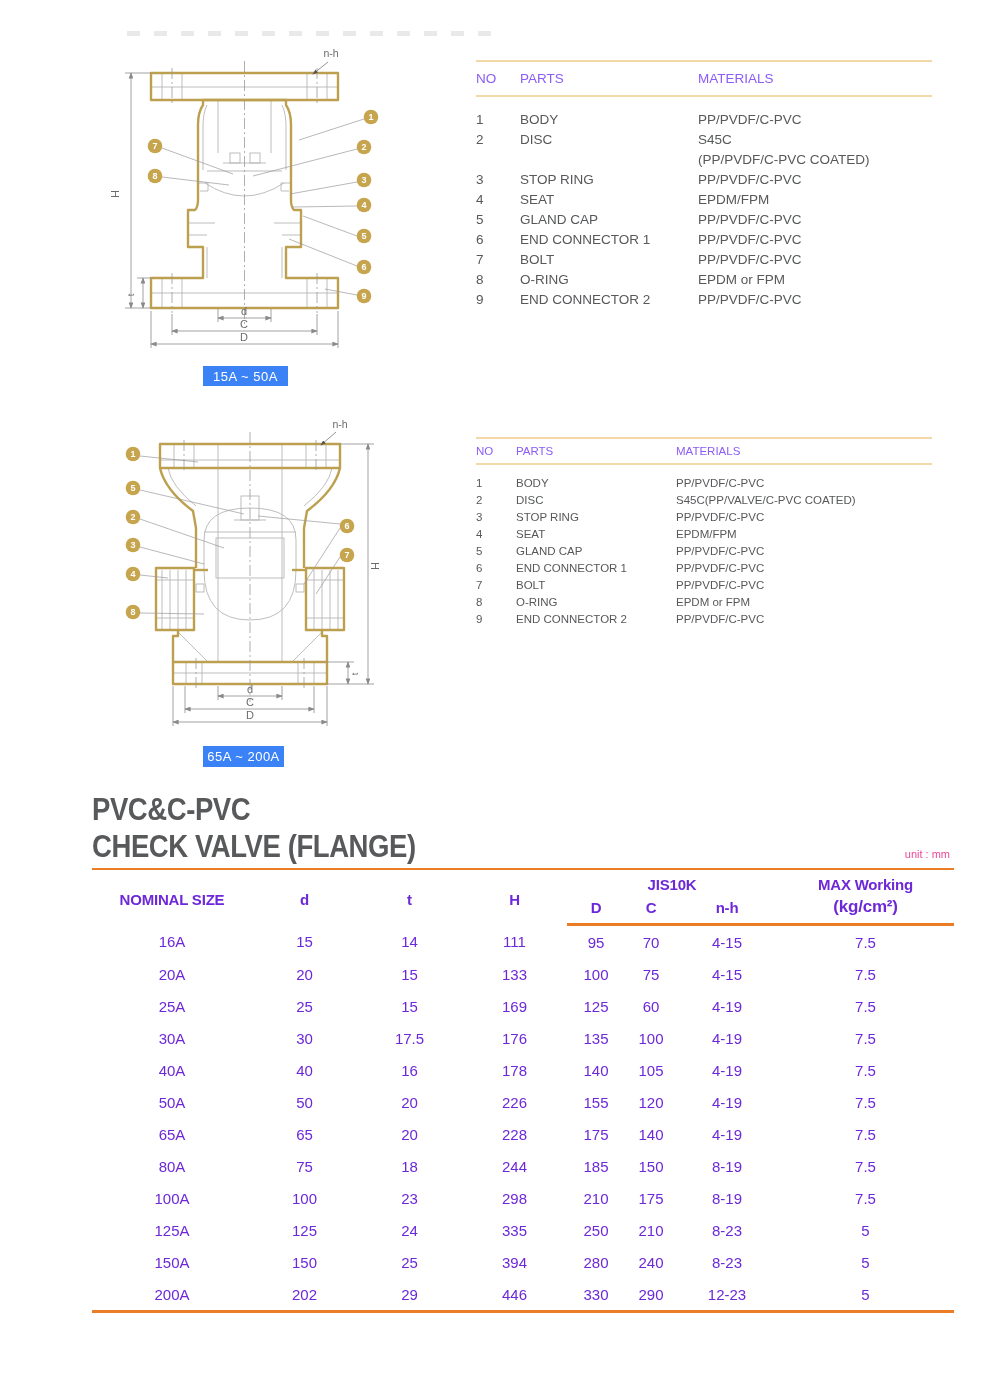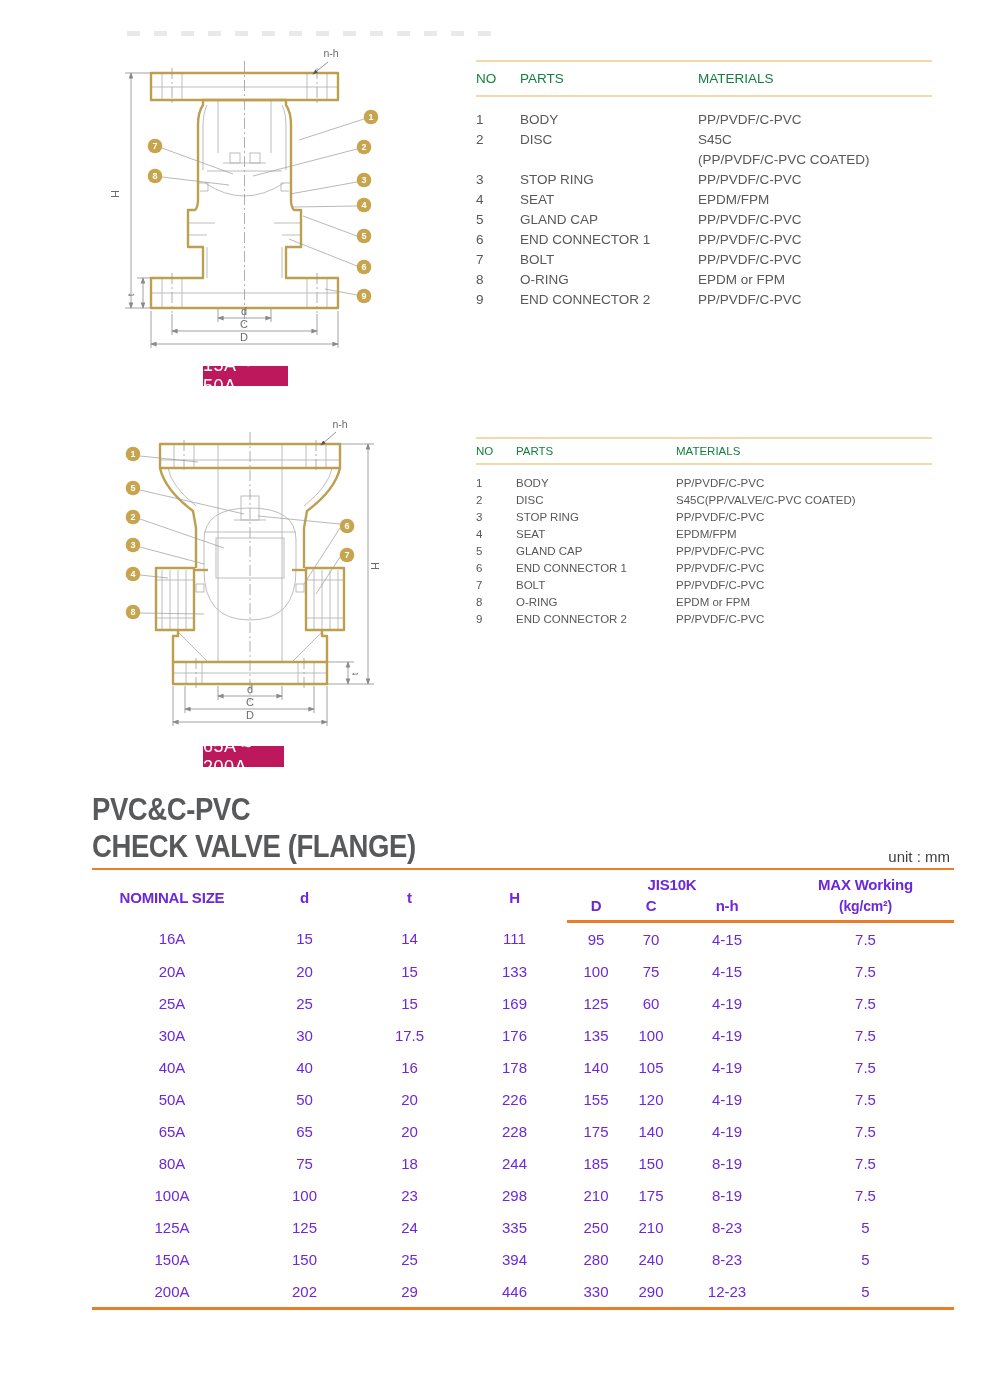--- a/index.html
+++ b/index.html
@@ -6,50 +6,50 @@
   body{font-family:"Liberation Sans", sans-serif;}
   .page{position:relative;width:992px;height:1380px;background:#fff;overflow:hidden;}
 
   
   .artifact{position:absolute;left:127px;top:31px;width:365px;height:5px;opacity:.55;
     background:repeating-linear-gradient(90deg,#d7d7d7 0 13px,transparent 13px 27px);}
 
   .diagram{position:absolute;}
   svg text{font-family:"Liberation Sans", sans-serif;}
 
-  .badge{position:absolute;background:#be185d;color:#fff;display:flex;align-items:center;
-    justify-content:center;font-size:18px;letter-spacing:.5px;}
+  .badge{position:absolute;background:#3b82f6;color:#fff;display:flex;align-items:center;
+    justify-content:center;font-size:13px;letter-spacing:.5px;}
 
   
   .parts{position:absolute;color:#57585a;}
   table.pt{border-collapse:collapse;width:100%;table-layout:fixed;}
   .pt thead tr{border-top:2px solid #f3d9a7;border-bottom:2px solid #f3d9a7;}
-  .pt th{font-weight:400;text-align:left;font-size:13.5px;padding:9px 0;color:#15803d;}
+  .pt th{font-weight:400;text-align:left;font-size:13.5px;padding:9px 0;color:#8b5cf6;}
   .pt td{font-size:13.5px;line-height:20px;padding:0;text-align:left;vertical-align:top;
     white-space:pre-line;color:#57585a;}
   .pt tbody tr:first-child td{padding-top:13px;}
   .pt-small th{font-size:11.5px;padding:6px 0;}
   .pt-small td{font-size:11.5px;line-height:17px;}
   .pt-small tbody tr:first-child td{padding-top:10px;}
 
   
   .title{position:absolute;left:92px;top:791px;color:#58595b;font-weight:bold;
     font-size:32px;line-height:37px;transform:scaleX(.86);transform-origin:left top;
     letter-spacing:-.5px;white-space:nowrap;}
 
   
   .spec{position:absolute;left:92px;top:868px;width:862px;}
-  .unit{position:absolute;right:4px;top:-20px;font-size:15px;color:#404040;}
+  .unit{position:absolute;right:4px;top:-20px;font-size:11px;color:#ec4899;}
   table.spec-t{border-collapse:collapse;width:100%;table-layout:fixed;
     border-top:2px solid #ea7d26;border-bottom:3px solid #ea7d26;color:#6d28d9;}
   .spec-t thead tr:last-child th{border-bottom:3px solid #ea7d26;}
   .spec-t th{font-size:15px;font-weight:bold;padding:2px 0;letter-spacing:-.2px;text-align:center;}
   .spec-t thead tr:first-child th{padding-top:6px;}
   .spec-t th.sub{padding-bottom:6px;}
-  .spec-t th.max2{font-size:14px;}
+  .spec-t th.max2{font-size:17px;}
   .spec-t td{font-size:15px;text-align:center;height:32px;padding:0;}
 </style>
 </head>
 <body>
 
 <div class="page">
 
   <div class="artifact"></div>
 
   <div class="diagram" style="left:103px;top:35px;width:290px;height:330px;">

